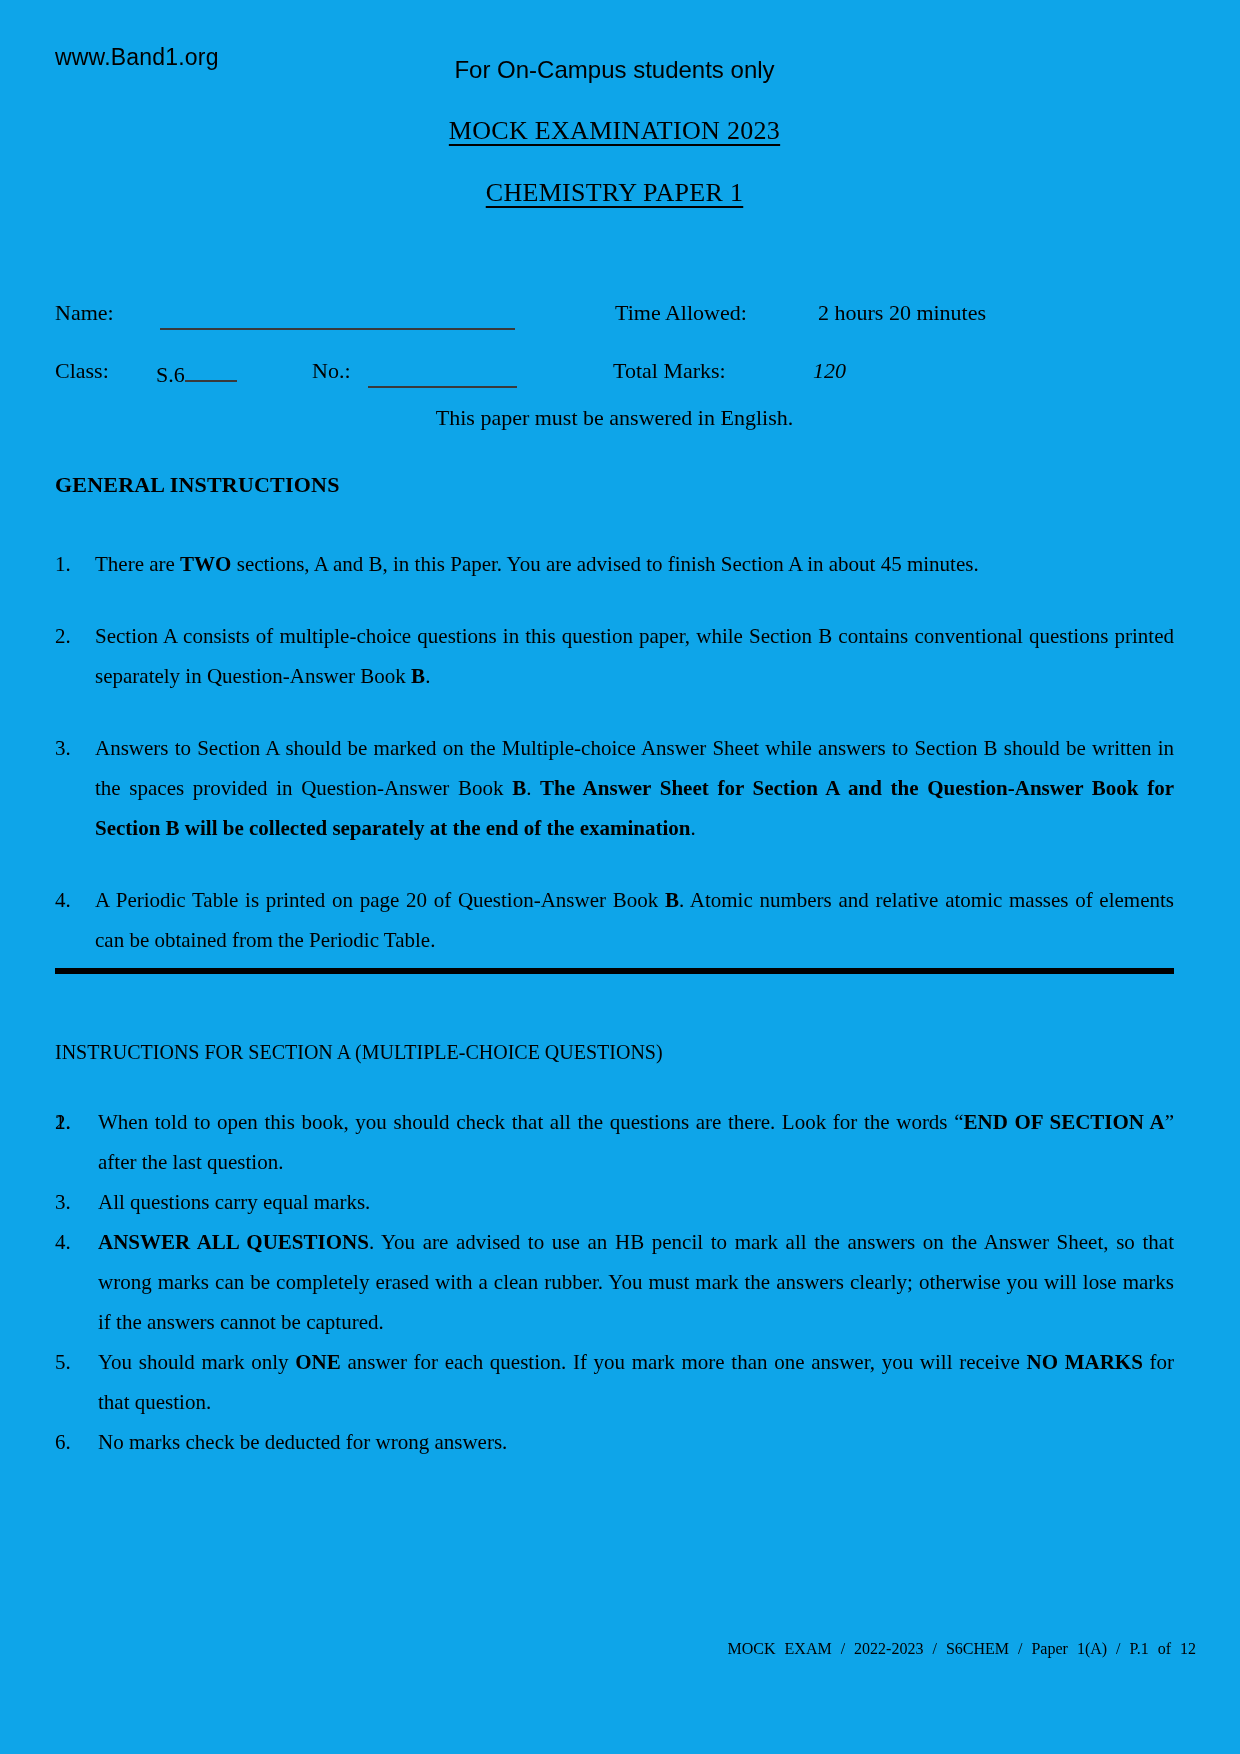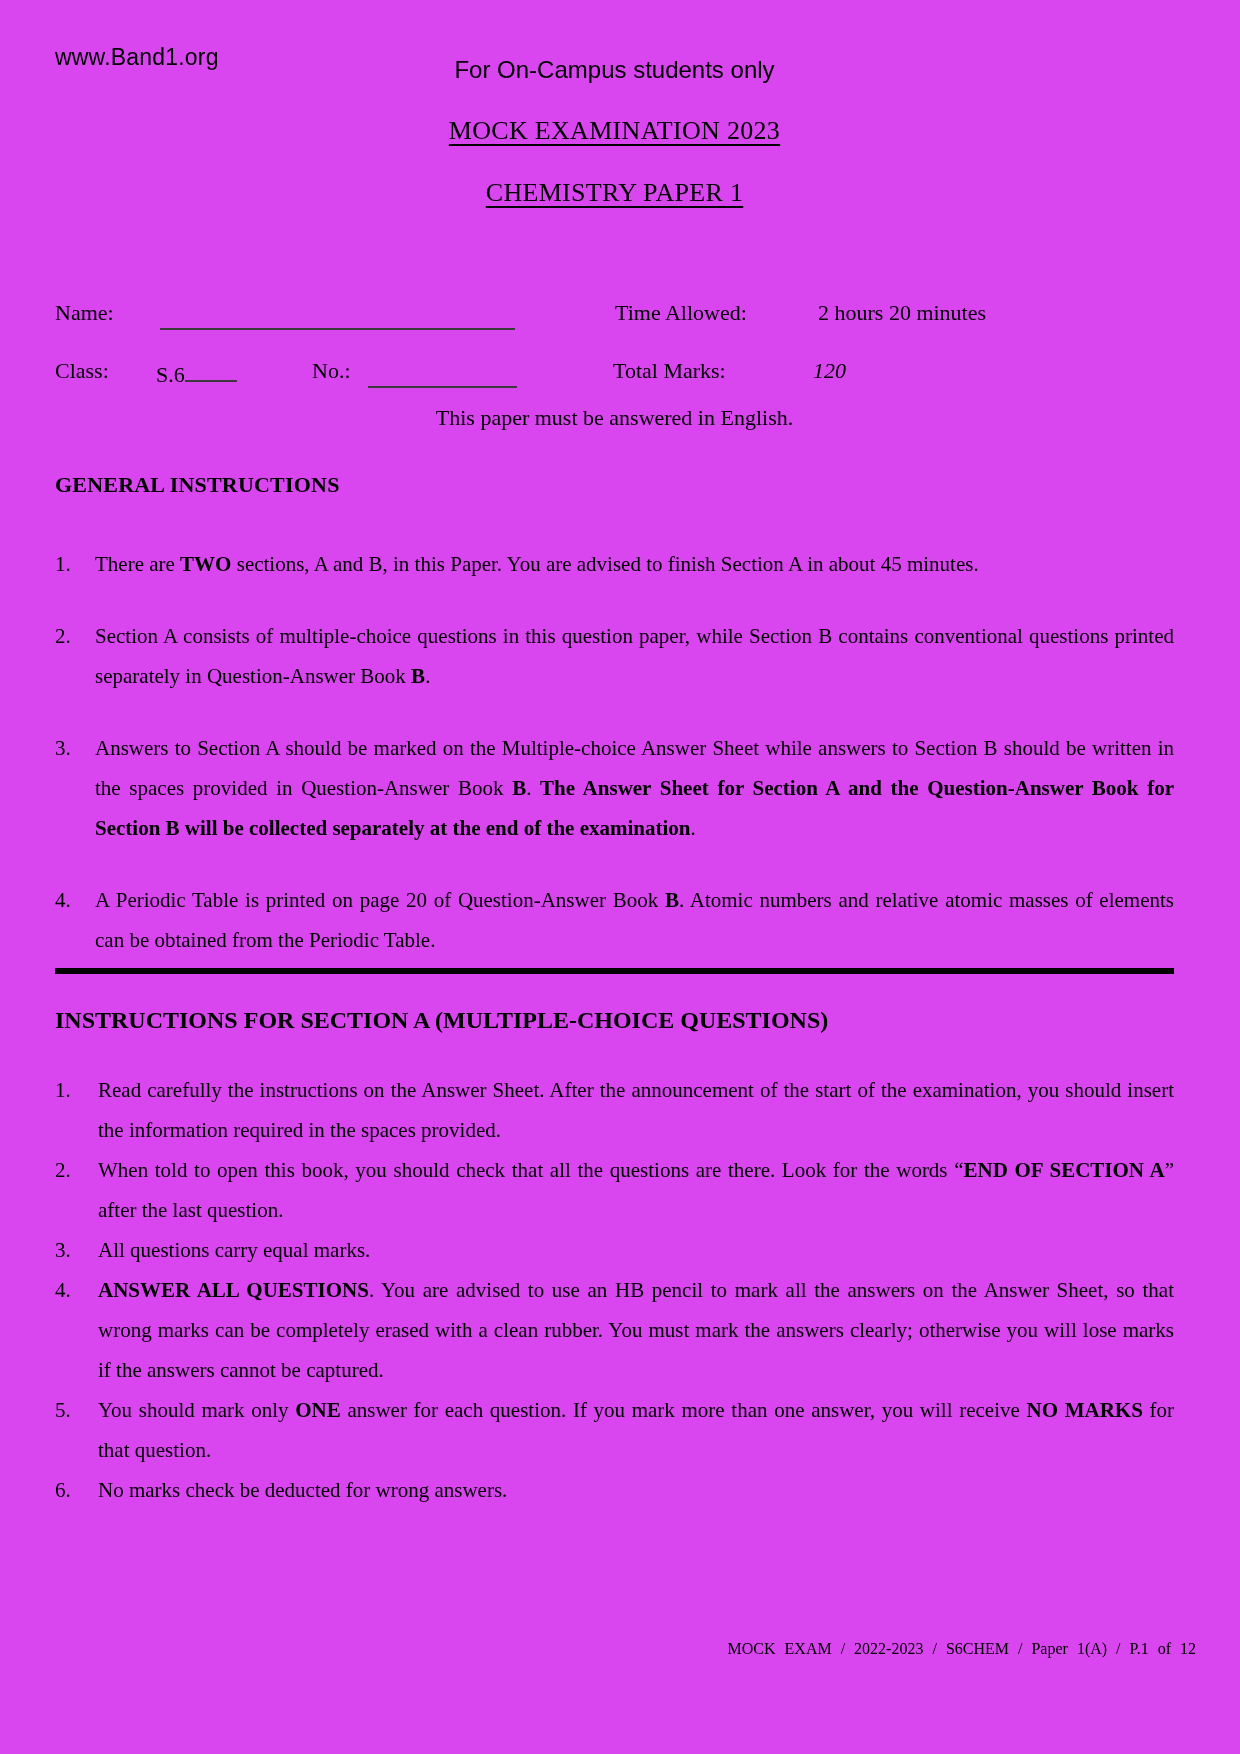--- a/index.html
+++ b/index.html
@@ -1,20 +1,20 @@
 <!DOCTYPE html>
 <html><head>
 <meta charset="utf-8">
 <style>
   html, body { margin: 0; padding: 0; background: #ffffff; }
   .page {
     position: relative;
     width: 1240px;
     height: 1754px;
-    background: #d946ef;
+    background: #0ea5e9;
     color: #000000;
     font-family: "Liberation Serif", serif;
     overflow: hidden;
     margin: 0 auto;
   }
   .content {
     padding: 0 66px 0 55px;
   }
   
   .header-row {
@@ -80,23 +80,23 @@
   }
   
   .gen-heading {
     margin-top: 40px;
     font-size: 22px;
     font-weight: bold;
     line-height: 26px;
     letter-spacing: 0.2px;
   }
   .secA-heading {
-    margin-top: 30px;
-    font-size: 24px;
-    font-weight: bold;
+    margin-top: 62px;
+    font-size: 20px;
+    font-weight: normal;
     line-height: 32px;
   }
   
   .ilist { margin-top: 46px; font-size: 21px; }
   .ilist .li {
     position: relative;
     padding-left: 40px;
     line-height: 40px;
     text-align: justify;
   }
@@ -166,21 +166,21 @@
         <div class="li"><span class="num">2.</span><span class="txt"><span>Section A consists of multiple-choice questions in this question paper, while Section B contains conventional questions printed separately in Question-Answer Book </span><b>B</b><span>.</span></span></div>
         <div class="li"><span class="num">3.</span><span class="txt"><span>Answers to Section A should be marked on the Multiple-choice Answer Sheet while answers to Section B should be written in the spaces provided in Question-Answer Book </span><b>B</b><span>. </span><b>The Answer Sheet for Section A and the Question-Answer Book for Section B will be collected separately at the end of the examination</b><span>.</span></span></div>
         <div class="li"><span class="num">4.</span><span class="txt"><span>A Periodic Table is printed on page 20 of Question-Answer Book </span><b>B</b><span>. Atomic numbers and relative atomic masses of elements can be obtained from the Periodic Table.</span></span></div>
       </div>
 
     <div class="divider"></div>
 
     <div class="secA-heading">INSTRUCTIONS FOR SECTION A (MULTIPLE-CHOICE QUESTIONS)</div>
 
     <div class="ilist secA-list">
-        <div class="li"><span class="num">1.</span><span class="txt"><span>Read carefully the instructions on the Answer Sheet. After the announcement of the start of the examination, you should insert the information required in the spaces provided.</span></span></div>
+        <div class="li"><span class="num">1.</span></div>
         <div class="li"><span class="num">2.</span><span class="txt"><span>When told to open this book, you should check that all the questions are there. Look for the words “</span><b>END OF SECTION A</b><span>” after the last question.</span></span></div>
         <div class="li"><span class="num">3.</span><span class="txt"><span>All questions carry equal marks.</span></span></div>
         <div class="li"><span class="num">4.</span><span class="txt"><b>ANSWER ALL QUESTIONS</b><span>. You are advised to use an HB pencil to mark all the answers on the Answer Sheet, so that wrong marks can be completely erased with a clean rubber. You must mark the answers clearly; otherwise you will lose marks if the answers cannot be captured.</span></span></div>
         <div class="li"><span class="num">5.</span><span class="txt"><span>You should mark only </span><b>ONE</b><span> answer for each question. If you mark more than one answer, you will receive </span><b>NO MARKS</b><span> for that question.</span></span></div>
         <div class="li"><span class="num">6.</span><span class="txt"><span>No marks check be deducted for wrong answers.</span></span></div>
       </div>
 
   </div>
 
   <div class="footer">MOCK EXAM / 2022-2023 / S6CHEM / Paper 1(A) / P.1 of 12</div>

